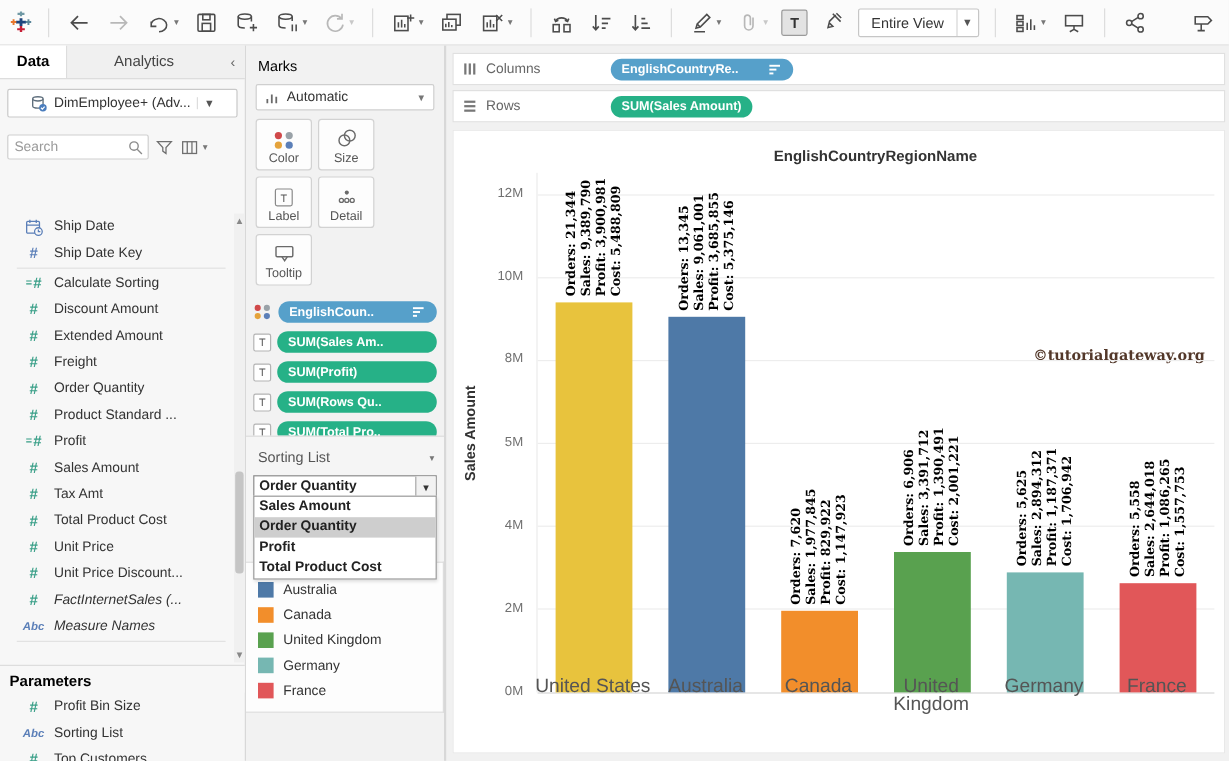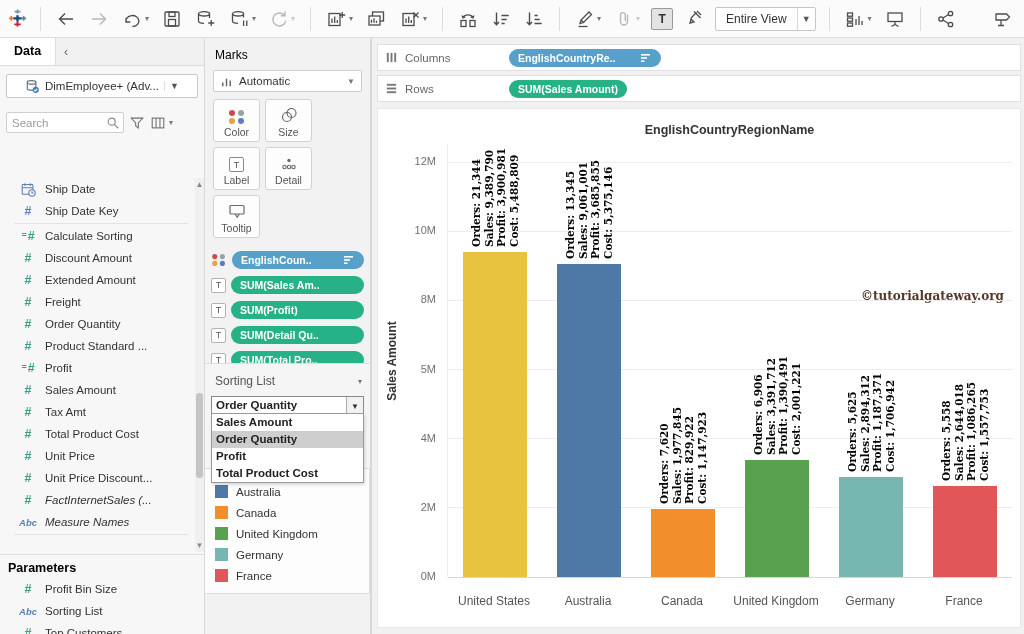--- a/index.html
+++ b/index.html
@@ -91,21 +91,21 @@
   .chart-panel { position:absolute; left:5px; right:3px; top:70px; height:520px; background:#fff; border:1px solid #e8e8e8; }
   .chart-title { position:absolute; top:14px; left:69px; right:8px; text-align:center; font-size:12.5px; font-weight:bold; color:#333; }
   .ylabel { position:absolute; left:-36px; top:245px; width:100px; text-align:center; transform:rotate(-90deg); font-size:12px; font-weight:bold; color:#333; }
   .ytick { position:absolute; left:0; width:58px; text-align:right; font-size:11px; color:#707070; }
   .plot { position:absolute; left:69px; right:8px; top:35px; height:433px; overflow:visible; border-left:1px solid #ececec; }
   .grid { position:absolute; left:0; right:0; height:1px; background:#ededed; }
   .grid.base { background:#d6d6d6; }
   .bar { position:absolute; bottom:0; }
   .blabel { position:absolute; writing-mode:vertical-rl; transform:translateX(-50%) rotate(180deg); font-family:"DejaVu Serif", serif; font-weight:bold; font-size:10.5px; color:#000; }
   .bline { line-height:12.5px; white-space:nowrap; }
-  .xlab { position:absolute; top:485px; width:100px; text-align:center; font-size:12px; color:#555; line-height:15px; }
+  .xlab { position:absolute; top:456px; width:100px; text-align:center; font-size:16px; color:#555; line-height:15px; }
   .watermark { position:absolute; top:180px; right:16px; font-family:"DejaVu Serif", serif; font-weight:bold; font-size:12px; color:#53382a; }
 </style>
 </head>
 <body>
 
 <div class="toolbar">
   <span>
     <svg width="19" height="19" viewBox="0 0 19 19">
       <path d="M8.6 1 h1.8 v4 h-1.8z M6.6 2.1 h5.8 v1.8 h-5.8z" fill="#7099a5" transform="translate(0,-0.4)"></path>
       <path d="M8.5 12.6 h2 v5 h-2z M6.3 14.6 h6.4 v1.6 h-6.4z" fill="#c72037" transform="translate(0,0)"></path>
@@ -260,20 +260,21 @@
     <svg width="22" height="20" viewBox="0 0 22 20" fill="none" stroke="#4c4c4c" stroke-width="1.3">
         <path d="M4 5 h10.5 l3 3 -3 3 H4 z"></path>
         <path d="M9 11 v5.5 M6 16.5 h6"></path>
       </svg>
   </div>
 </div>
 
 <div class="sidebar">
   <div class="tabs">
     <div class="tab active">Data</div>
+    <div class="tab inactive">Analytics</div>
     <div class="collapse-btn">‹</div>
   </div>
   <div class="dsrow">
     <div class="dsbox">
       <svg width="15" height="15" viewBox="0 0 16 16" fill="none" stroke="#5f6f7d" stroke-width="1.2">
           <ellipse cx="7" cy="3.6" rx="4.6" ry="1.9"></ellipse>
           <path d="M2.4 3.6 V10 c0 1 2 1.9 4.6 1.9 S11.6 11 11.6 10 V3.6"></path>
           <circle cx="11.5" cy="11.5" r="3.3" fill="#4a7dbd" stroke="none"></circle>
           <path d="M9.8 11.5 l1.2 1.2 2-2.2" stroke="#fff" stroke-width="1.1"></path>
         </svg>
@@ -509,21 +510,21 @@
       </div>
       <div class="prow">
         <span class="picon-T">T</span>
         <span class="pill green">
           <span class="ptext">SUM(Profit)</span>
         </span>
       </div>
       <div class="prow">
         <span class="picon-T">T</span>
         <span class="pill green">
-          <span class="ptext">SUM(Detail Qu..</span>
+          <span class="ptext">SUM(Rows Qu..</span>
         </span>
       </div>
       <div class="prow">
         <span class="picon-T">T</span>
         <span class="pill green">
           <span class="ptext">SUM(Total Pro..</span>
         </span>
       </div>
     </div>
 

